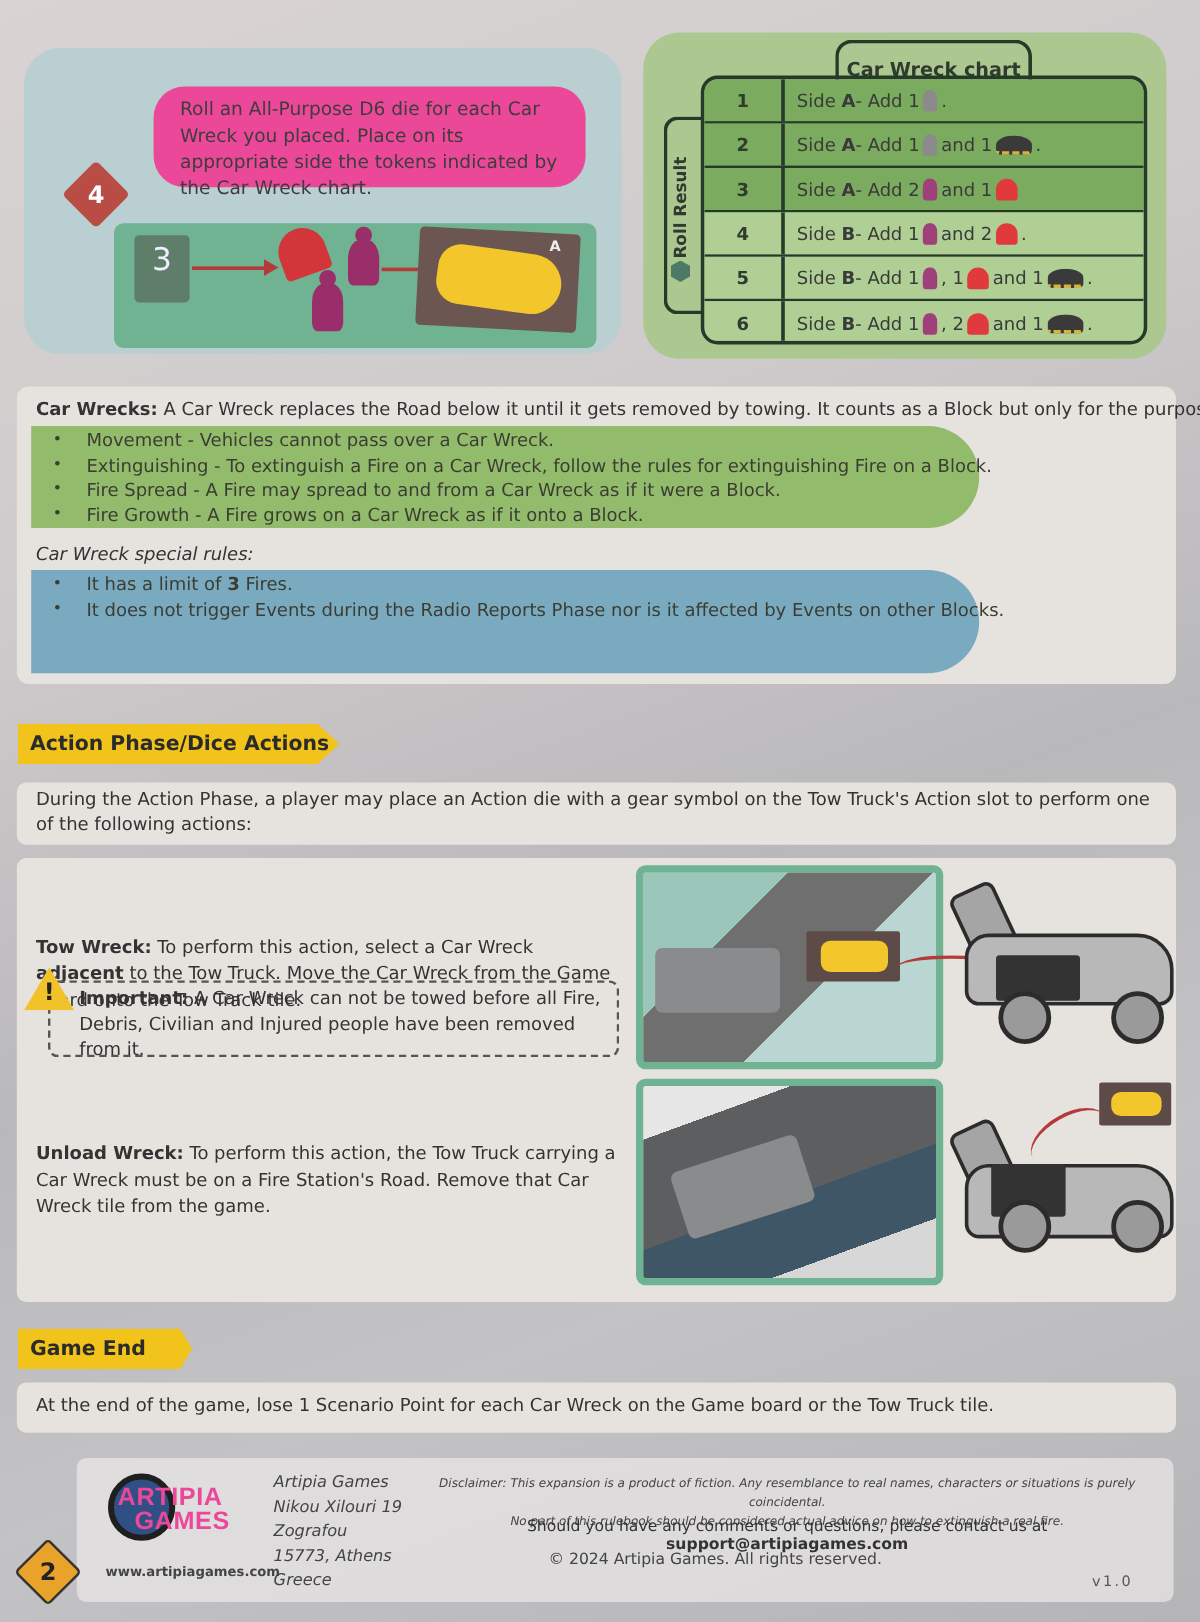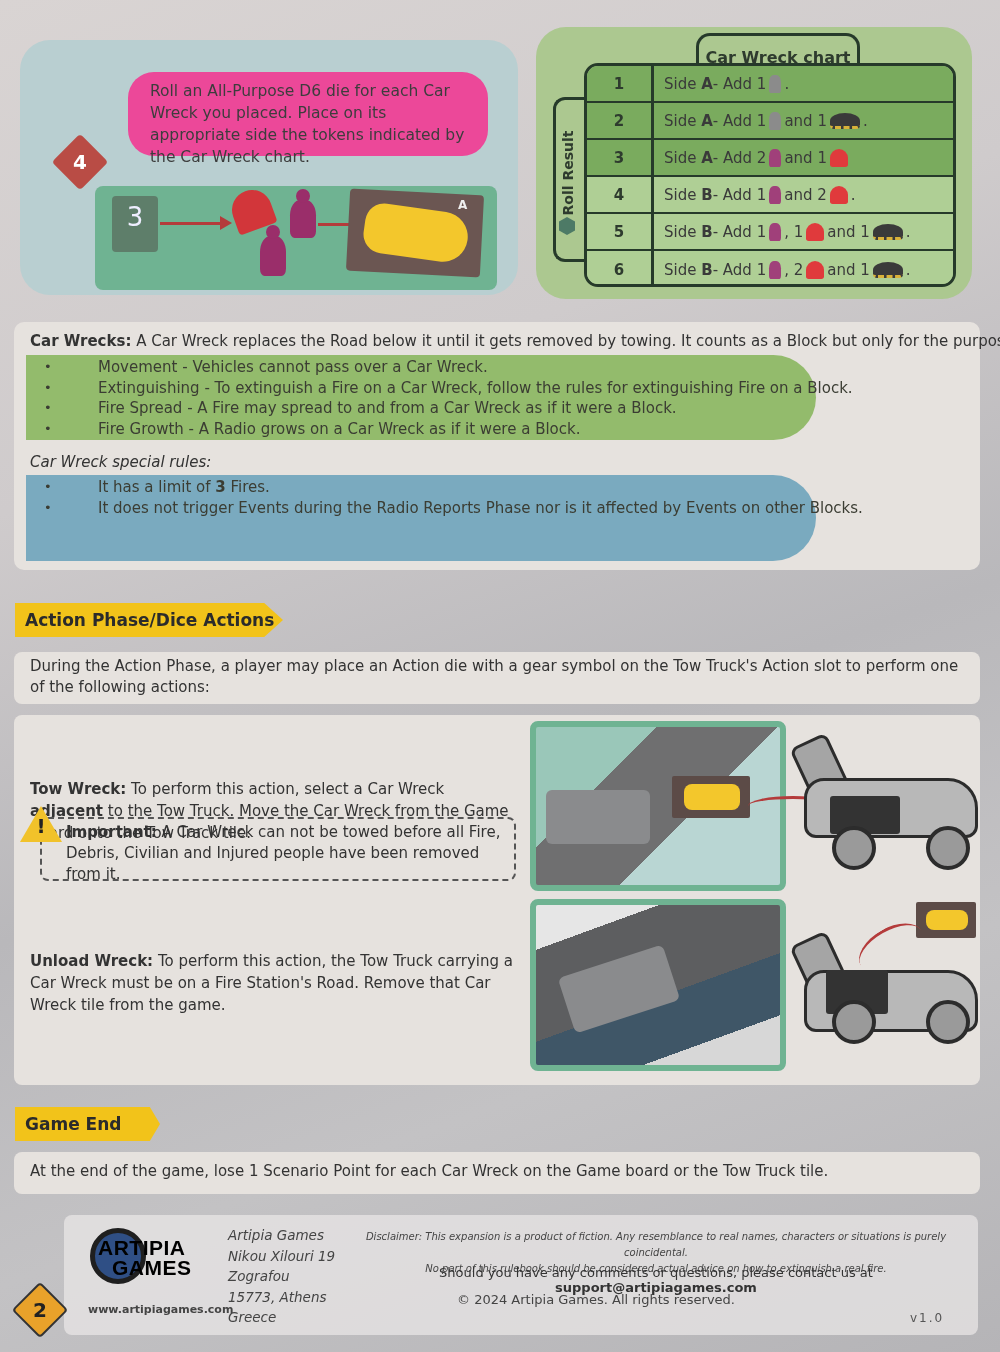--- a/index.html
+++ b/index.html
@@ -113,21 +113,21 @@
   .rules-intro b { font-weight: bold; }
   .green-list {
     left: 26px; top: 355px; width: 790px; height: 85px; background: #93bb6c;
     border-radius: 0 44px 44px 0;
   }
   .blue-list {
     left: 26px; top: 475px; width: 790px; height: 86px; background: #7aaabf;
     border-radius: 0 44px 44px 0;
   }
   .bullet-list { list-style: none; }
-  .bullet-list li { position: relative; padding-left: 72px; font-size: 15px; line-height: 20.5px; color: #3b3d33; white-space: nowrap; }
+  .bullet-list li { position: relative; padding-left: 46px; font-size: 15px; line-height: 20.5px; color: #3b3d33; white-space: nowrap; }
   .bullet-list li::before { content: "•"; position: absolute; left: 18px; font-size: 13px; }
   .special-heading { left: 30px; top: 453px; font-size: 15px; color: #333; font-style: italic; }
 
   
   .banner {
     height: 34px; background: #f2c31a; font-weight: bold; font-size: 17px;
     color: #2b2b2b; display:flex; align-items:center; padding-left: 10px;
     clip-path: polygon(0 0, 93% 0, 100% 50%, 93% 100%, 0 100%);
   }
   .action-banner { left: 15px; top: 603px; width: 268px; }
@@ -178,21 +178,21 @@
   .gameend-desc {
     left: 14px; top: 1152px; width: 966px; height: 42px; background: #e6e2de; border-radius: 8px;
     font-size: 15px; padding: 10px 16px; color: #333; white-space: nowrap;
   }
 
   
   .footer-panel {
     left: 64px; top: 1215px; width: 914px; height: 120px; background: rgba(232,230,230,0.75); border-radius: 8px;
   }
   .logo-gear { left: 90px; top: 1228px; width: 56px; height: 56px; border-radius: 50%; background: #2f4f85; border: 5px solid #1f1f1f; }
-  .logo-text { left: 98px; top: 1238px; font-weight: bold; font-size: 21px; line-height: 20px; color: #000000; font-family: "Liberation Sans", sans-serif; letter-spacing: 0.5px; }
+  .logo-text { left: 98px; top: 1238px; font-weight: bold; font-size: 21px; line-height: 20px; color: #ec4899; font-family: "Liberation Sans", sans-serif; letter-spacing: 0.5px; }
   .logo-url { left: 88px; top: 1303px; font-size: 11px; font-weight: bold; color: #444; }
   .address { left: 228px; top: 1225px; font-style: italic; font-size: 13.5px; line-height: 20.5px; color: #444; }
   .disclaimer { left: 346px; top: 1229px; width: 620px; font-style: italic; font-size: 10px; line-height: 16px; color: #444; text-align: center; }
   .contact { left: 346px; top: 1265px; width: 620px; font-size: 13px; text-align: center; color: #333; }
   .contact b { font-weight: bold; }
   .copyright { left: 346px; top: 1292px; width: 500px; font-size: 13px; text-align: center; color: #444; }
   .version { left: 910px; top: 1311px; font-size: 12px; color: #555; letter-spacing: 2px; }
   .page-diamond {
     left: 20px; top: 1290px; width: 40px; height: 40px; background: #e9a22a;
     border: 2px solid #333; transform: rotate(45deg); border-radius: 4px;
@@ -296,21 +296,21 @@
 
 <div class="abs rules-panel"></div>
 <div class="abs rules-intro">
   <b>Car Wrecks:</b><span> A Car Wreck replaces the Road below it until it gets removed by towing. It counts as a Block but only for the purposes of:</span>
 </div>
 <div class="abs green-list">
   <ul class="bullet-list" style="padding-top:2px;">
     <li>Movement - Vehicles cannot pass over a Car Wreck.</li>
     <li>Extinguishing - To extinguish a Fire on a Car Wreck, follow the rules for extinguishing Fire on a Block.</li>
     <li>Fire Spread - A Fire may spread to and from a Car Wreck as if it were a Block.</li>
-    <li>Fire Growth - A Radio grows on a Car Wreck as if it were a Block.</li>
+    <li>Fire Growth - A Fire grows on a Car Wreck as if it onto a Block.</li>
   </ul>
 </div>
 <div class="abs special-heading">Car Wreck special rules:</div>
 <div class="abs blue-list">
   <ul class="bullet-list" style="padding-top:2px;">
     <li><span>It has a limit of </span><b>3</b><span> Fires.</span></li>
     <li>It does not trigger Events during the Radio Reports Phase nor is it affected by Events on other Blocks.</li>
   </ul>
 </div>
 

